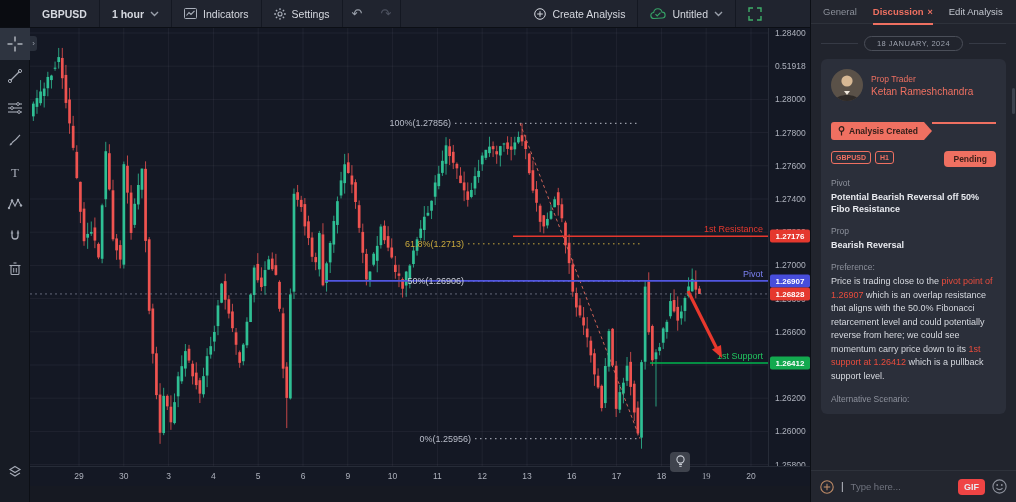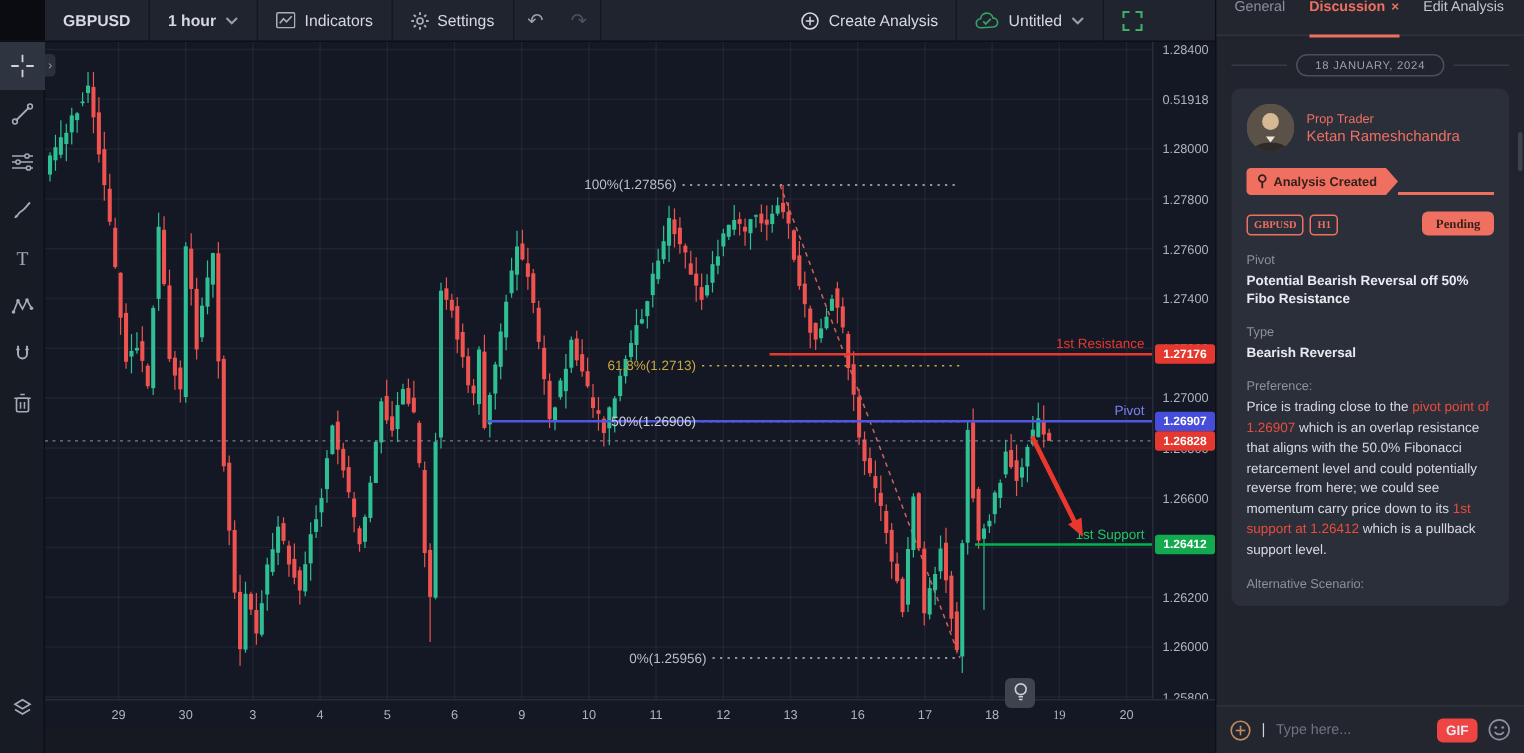--- a/index.html
+++ b/index.html
@@ -41,46 +41,46 @@
               border-top:1px solid #272c38; cursor:ew-resize; }
   .xtick { position:absolute; top:4px; font-size:8.5px; color:#aeb2bd; transform:translateX(-50%); }
   .chart-filler { position:absolute; left:0; top:458px; width:780px; height:16px; background:#161922; }
   .bulb-btn { position:absolute; left:640px; top:424px; width:20px; height:20px; background:#3f434d;
               border-radius:4px; display:flex; align-items:center; justify-content:center; cursor:pointer; z-index:4; }
 
   
   .panel { position:absolute; left:810px; top:0; width:206px; height:502px; background:#21242d; border-left:1px solid #0c0f15; }
   .tabbar { position:absolute; left:0; top:0; right:0; height:24px; background:#23262f;
             border-bottom:1px solid #2e323b; display:flex; align-items:center; padding:0 12px; gap:16px; }
-  .tab { font-size:9.5px; color:#8b8f99; height:26px; display:flex; align-items:flex-start; gap:4px; cursor:pointer; position:relative; }
+  .tab { font-size:9.5px; color:#8b8f99; height:26px; display:flex; align-items:center; gap:4px; cursor:pointer; position:relative; }
   .tab.active { color:#ef7061; font-weight:bold; }
   .tab.active::after { content:""; position:absolute; left:0; right:0; bottom:0; height:2px; background:#ef7061; }
   .tab.light { color:#c3c7cf; }
   .tab .close-x { color:#ef7061; font-size:9px; }
   .panel-scroll { position:absolute; left:0; top:24px; right:0; bottom:32px; padding:8px 10px; overflow:hidden; }
   .scroll-thumb { position:absolute; right:1px; top:88px; width:3px; height:26px; background:#3d424d; border-radius:2px; cursor:pointer; }
 
   .date-row { display:flex; align-items:center; gap:6px; margin:4px 0 8px; }
   .date-row .line { flex:1; height:1px; background:#363a45; }
   .date-pill { border:1px solid #4a4e58; border-radius:9px; padding:2px 12px; font-size:7.5px;
                letter-spacing:.5px; color:#9ca1ad; white-space:nowrap; }
 
   .card { background:#2b2f3a; border-radius:6px; padding:10px; }
   .card-head { display:flex; align-items:center; gap:8px; }
   .avatar { width:32px; height:32px; border-radius:50%; overflow:hidden; flex:none; }
   .u-role { font-size:8.5px; color:#ef7061; }
   .u-name { font-size:10px; color:#ef7061; margin-top:2px; }
 
-  .ribbon-row { display:flex; align-items:flex-end; margin-top:11px; }
+  .ribbon-row { display:flex; align-items:flex-start; margin-top:21px; }
   .ribbon { position:relative; background:#ef7061; color:#35201b; font-size:8.5px; font-weight:bold;
             height:18px; display:flex; align-items:center; gap:4px; padding:0 6px 0 7px; border-radius:3px 0 0 3px; }
   .ribbon-arrow { width:0; height:0; border-left:8px solid #ef7061; border-top:9px solid transparent; border-bottom:9px solid transparent; }
   .ribbon-line { flex:1; height:2px; background:#ef7061; }
 
-  .chips-row { display:flex; align-items:flex-end; gap:4px; margin-top:11px;font-family:Liberation Serif, serif; }
+  .chips-row { display:flex; align-items:flex-start; gap:4px; margin-top:11px; }
   .chip { border:1px solid #ef7061; color:#ef7061; border-radius:3px; font-size:7px; font-weight:bold; padding:2px 4px; }
   .chip-spacer { flex:1; }
   .status-chip { background:#ef7061; color:#3b1f19; font-size:8.5px; font-weight:bold; padding:3px 9px; border-radius:4px; }
 
   .sec-label { font-size:8.5px; color:#8d919c; margin-top:11px; }
   .sec-value { font-size:9px; font-weight:bold; color:#e8eaef; margin-top:3px; line-height:1.35; }
   .sec-para  { font-size:9px; color:#d6d9df; margin-top:3px; line-height:1.5; }
   .sec-para .hl { color:#e84c3d; }
 
   .composer { position:absolute; left:0; right:0; bottom:0; height:32px; background:#23262f;
@@ -766,21 +766,21 @@
         <div class="chips-row">
           <div class="chip">GBPUSD</div>
           <div class="chip">H1</div>
           <div class="chip-spacer"></div>
           <div class="status-chip">Pending</div>
         </div>
 
         <div class="sec-label">Pivot</div>
         <div class="sec-value">Potential Bearish Reversal off 50% Fibo Resistance</div>
 
-        <div class="sec-label">Type</div>
+        <div class="sec-label">Prop</div>
         <div class="sec-value">Bearish Reversal</div>
 
         <div class="sec-label">Preference:</div>
         <div class="sec-para"><span>Price is trading close to the </span><span class="hl">pivot point of 1.26907</span><span> which is an overlap resistance that aligns with the 50.0% Fibonacci retarcement level and could potentially reverse from here; we could see momentum carry price down to its </span><span class="hl">1st support at 1.26412</span><span> which is a pullback support level.</span></div>
 
         <div class="sec-label">Alternative Scenario:</div>
 
       </div>
     </div>
     <div class="scroll-thumb"></div>

